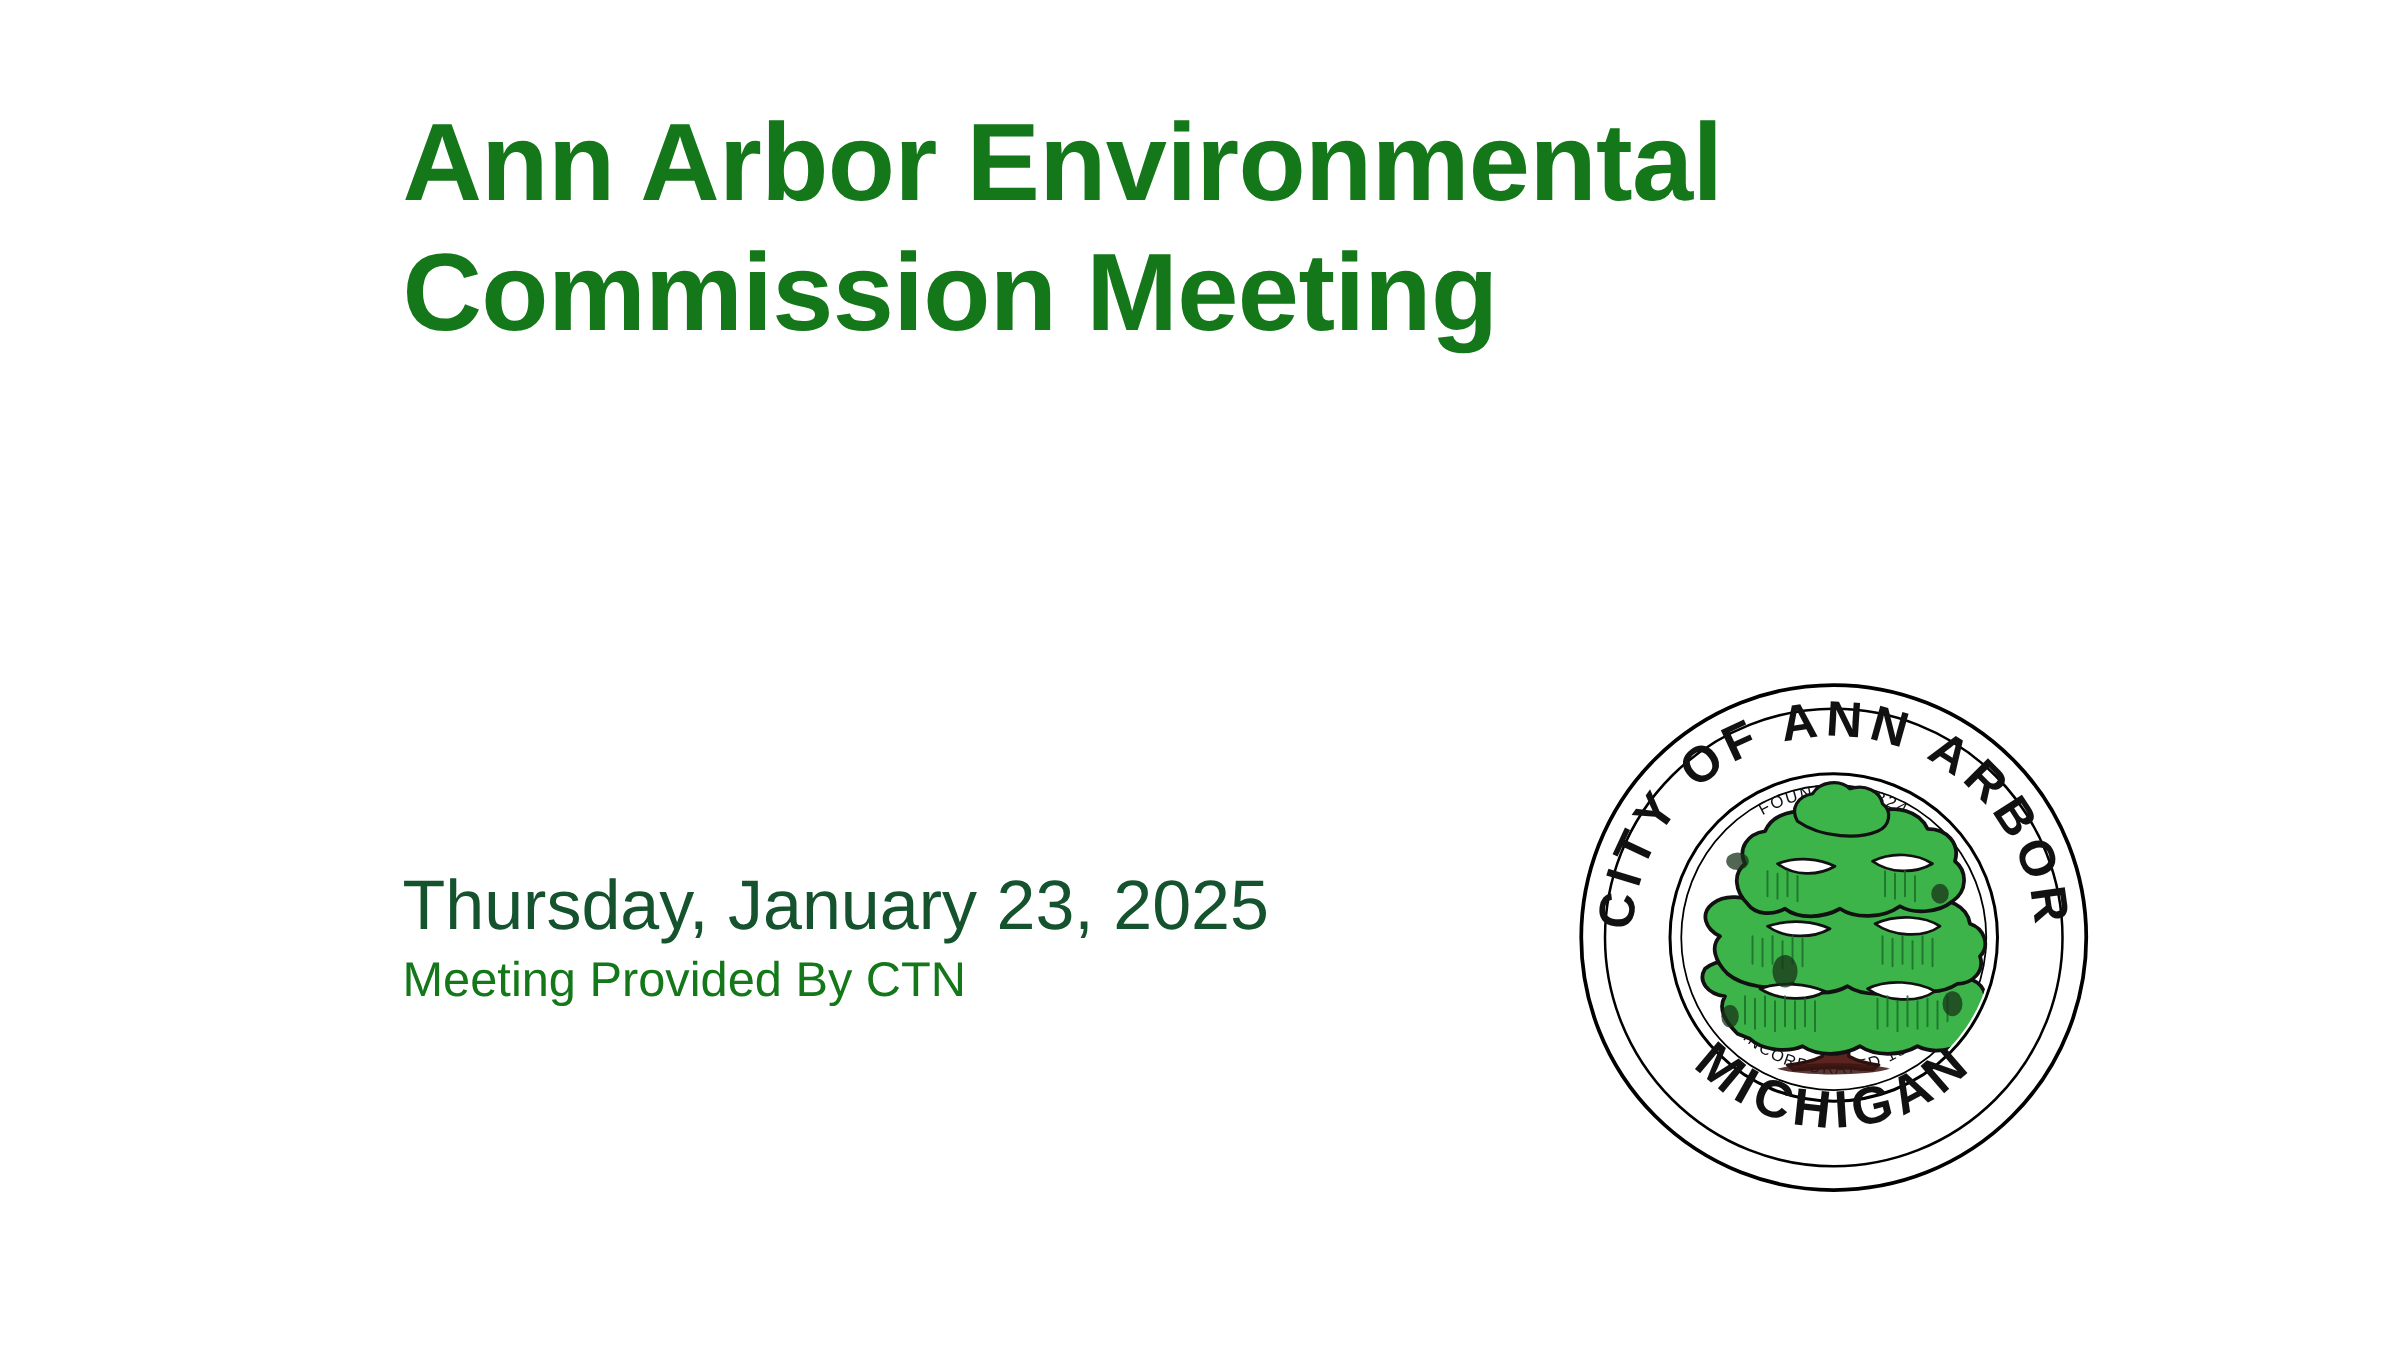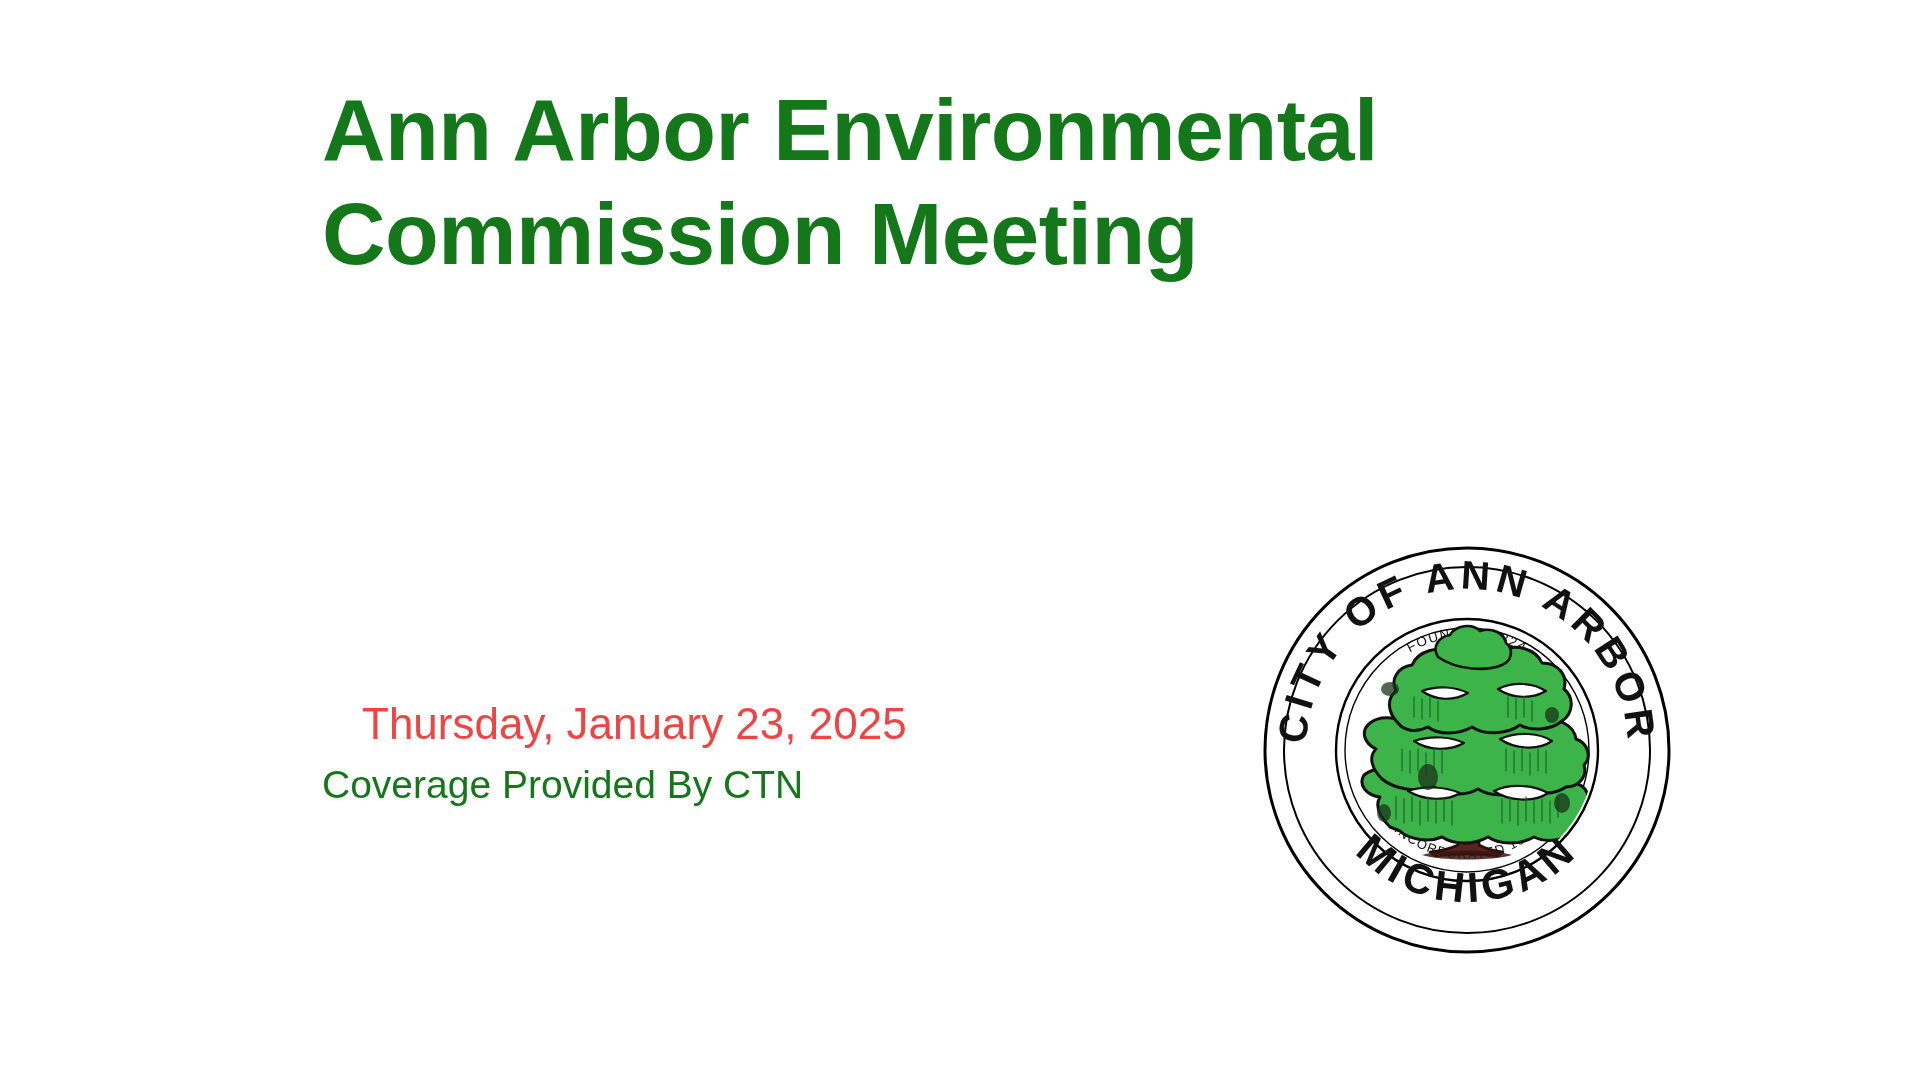--- a/index.html
+++ b/index.html
@@ -47,24 +47,23 @@
   #subtitle-block {
     position: absolute;
     left: 322px;
     top: 695px;
     width: 900px;
   }
 
   .subtitle-line-1 {
     font-family: "Liberation Sans", sans-serif;
     font-weight: normal;
-    font-size: 44px;
+    font-size: 56px;
     line-height: 58px;
-    color: #ef4444;
-    margin-left: 40px;
+    color: #14532d;
   }
 
   .subtitle-line-2 {
     font-family: "Liberation Sans", sans-serif;
     font-weight: normal;
     font-size: 39px;
     line-height: 52px;
     color: #14781a;
     margin-top: 6px;
   }
@@ -84,21 +83,21 @@
 <body>
 
 <div id="slide">
 
   <div id="title-block">
     <h1 id="slide-title">Ann Arbor Environmental Commission Meeting</h1>
   </div>
 
   <div id="subtitle-block">
     <div class="subtitle-line-1">Thursday, January 23, 2025</div>
-    <div class="subtitle-line-2">Coverage Provided By CTN</div>
+    <div class="subtitle-line-2">Meeting Provided By CTN</div>
   </div>
 
   <div id="city-seal">
     <svg viewBox="0 0 410 410" xmlns="http://www.w3.org/2000/svg" aria-hidden="true">
       <defs>
 
         <path id="arcTop" d="M 44 205 A 161 161 0 0 1 366 205" fill="none"></path>
         <path id="arcBottom" d="M 53 205 A 152 152 0 0 0 357 205" fill="none"></path>
         <path id="arcInnerTop" d="M 92 205 A 113 113 0 0 1 318 205" fill="none"></path>
         <path id="arcInnerBottom" d="M 96 205 A 109 109 0 0 0 314 205" fill="none"></path>

